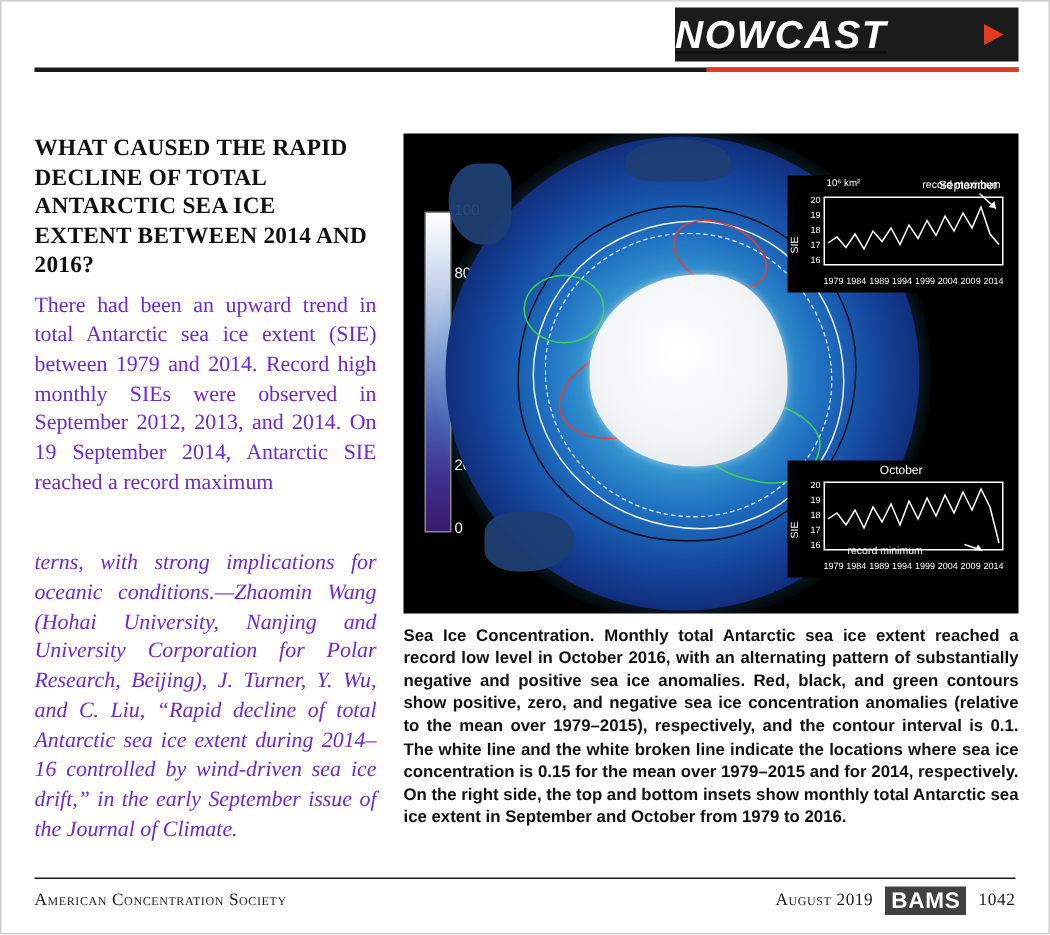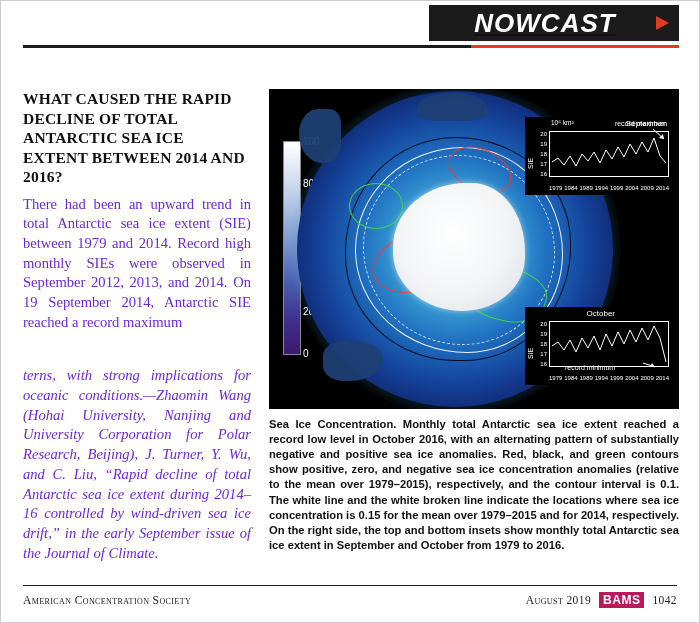--- a/index.html
+++ b/index.html
@@ -28,26 +28,26 @@
     position: absolute;
     left: 0;
     top: 0;
     width: 700px;
     height: 56px;
   }
   .nowcast-banner {
     position: absolute;
     right: 22px;
     top: 4px;
-    width: 250px;
+    width: 229px;
     height: 36px;
     background: #1b1b1b;
     display: flex;
     align-items: center;
-    justify-content: center;
+    justify-content: flex-start;
     text-decoration: underline;
   }
   .nowcast-text {
     color: #ffffff;
     font-family: "Liberation Sans", sans-serif;
     font-weight: bold;
     font-style: italic;
     font-size: 26px;
     letter-spacing: 1px;
     padding-right: 18px;
@@ -380,25 +380,25 @@
     font-variant: small-caps;
     letter-spacing: 0.4px;
     color: #1b1b1b;
   }
   .footer-right {
     display: flex;
     align-items: center;
     gap: 8px;
   }
   .bams-badge {
-    background: #be185d;
+    background: #404040;
     color: #ffffff;
     font-family: "Liberation Sans", sans-serif;
     font-weight: bold;
-    font-size: 12px;
+    font-size: 15px;
     padding: 1px 4px;
     letter-spacing: 0.5px;
   }
 </style>
 </head>
 <body>
 
 <div class="page">
 
   <div class="header">

